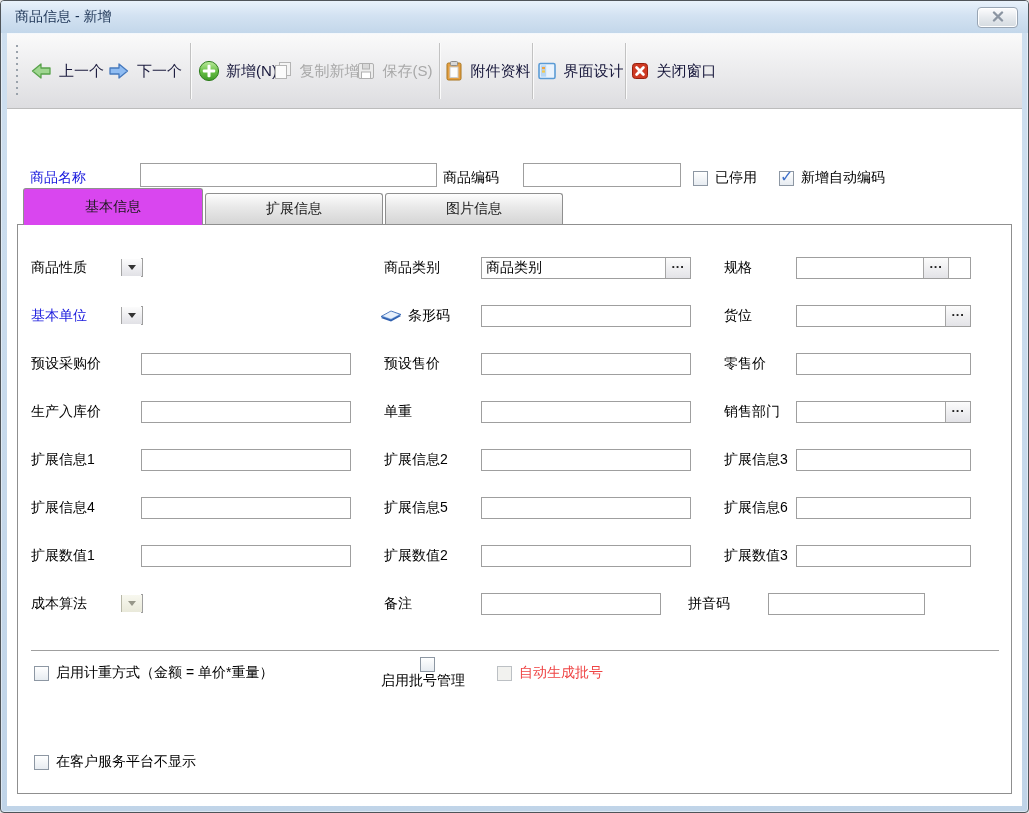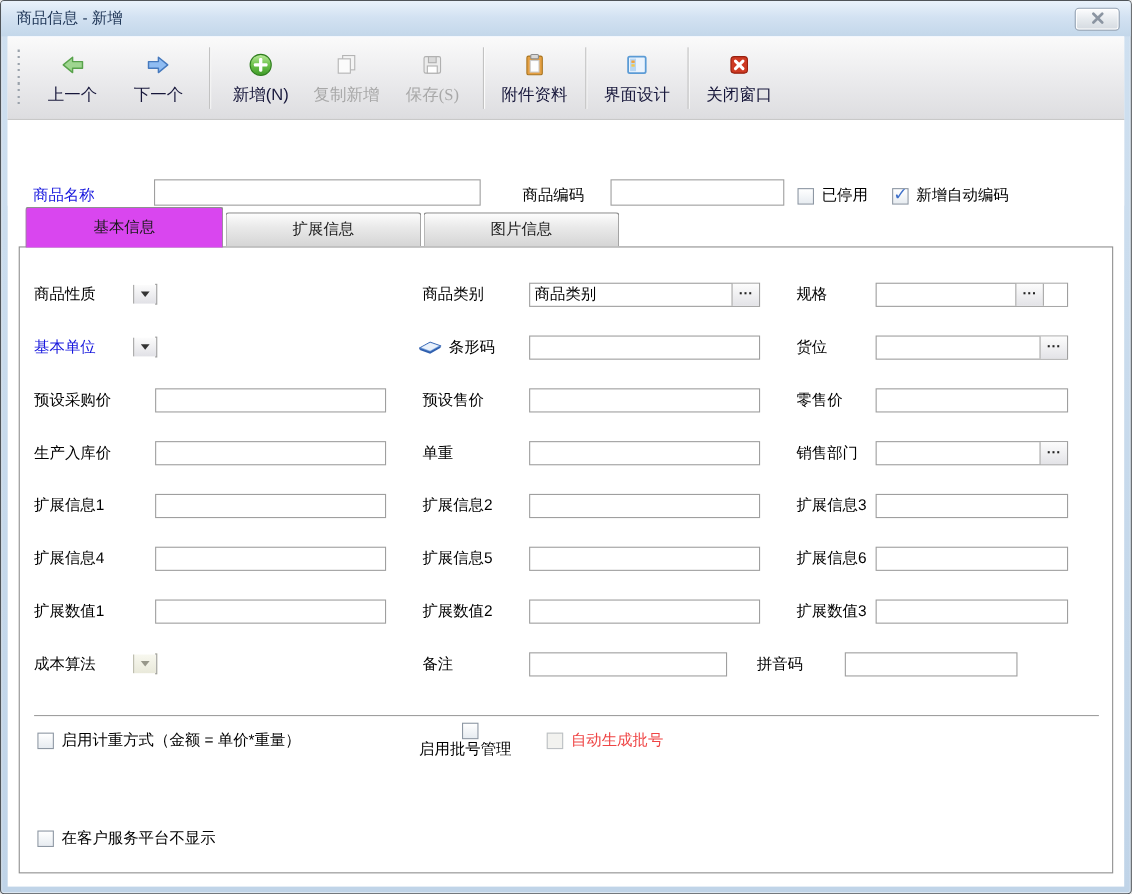--- a/index.html
+++ b/index.html
@@ -22,35 +22,35 @@
     box-shadow:inset 0 0 0 1px #fff; }
   
   .client { position:absolute; left:6px; right:6px; top:32px; bottom:6px; background:#ffffff; }
   
   .toolbar { height:76px; display:flex; align-items:stretch; padding:3px 4px 3px 8px;
     background:linear-gradient(#fafafa,#eaeaec 55%,#dddde0);
     border-bottom:1px solid #bcbcbc; border-top:1px solid #f4f8fc; }
   .grip { width:4px; margin:8px 8px 8px 0;
     background-image:repeating-linear-gradient(to bottom,#9aa2ab 0 2px,transparent 2px 6px);
     background-size:2px 100%; background-repeat:repeat-y; background-position:1px 0; }
-  .tb-btn { width:78px; border:0; background:transparent; display:flex; flex-direction:column;
+  .tb-btn { width:78px; border:0; background:transparent; display:flex; flex-direction:row;
     align-items:center; justify-content:center; gap:5px; padding:2px 0; cursor:default; }
   .ticon { width:26px; height:26px; display:flex; align-items:center; justify-content:center; }
   .tlabel { font-size:15px; color:#16163a; white-space:nowrap; }
-  .tb-btn.disabled .tlabel { color:#a8a8a8;font-family:Liberation Serif, serif; }
+  .tb-btn.disabled .tlabel { color:#a8a8a8; }
   .tb-sep { width:1px; background:#c2c2c2; box-shadow:1px 0 0 #fbfbfb; margin:6px 7px; }
   
   .header-row { height:78px; display:flex; align-items:flex-end; padding-left:23px; background:#fff; }
   .h-label { font-size:14px; }
   .lbl-blue { color:#1515dd; }
   .name-label { width:110px; }
   .tinput { height:22px; border:1px solid #9f9f9f; background:#fff; font-size:14px;
     padding:0 4px; font-family:inherit; outline:none; }
   .name-input { width:297px; height:24px; }
-  .code-label { margin-left:38px; width:80px; }
+  .code-label { margin-left:6px; width:80px; }
   .code-input { width:158px; height:24px; }
   
   .cbx { display:inline-flex; align-items:center; }
   .cb { width:15px; height:15px; border:1px solid #8d97a3; position:relative; display:inline-block;
     background:linear-gradient(#ffffff,#e7ecf1); }
   .cb .mark { position:absolute; left:0px; top:-5px; font-size:16px; font-weight:700; color:#3e6fc9; }
   .cbx.disabled .cb { border-color:#bcc0c4; background:#f2f2ef; }
   .cb-label { margin-left:7px; font-size:14px; color:#000; white-space:nowrap; }
   .cbx.disabled .cb-label { color:#ef4444; }
   .hdr-cb1 { margin-left:12px; }

